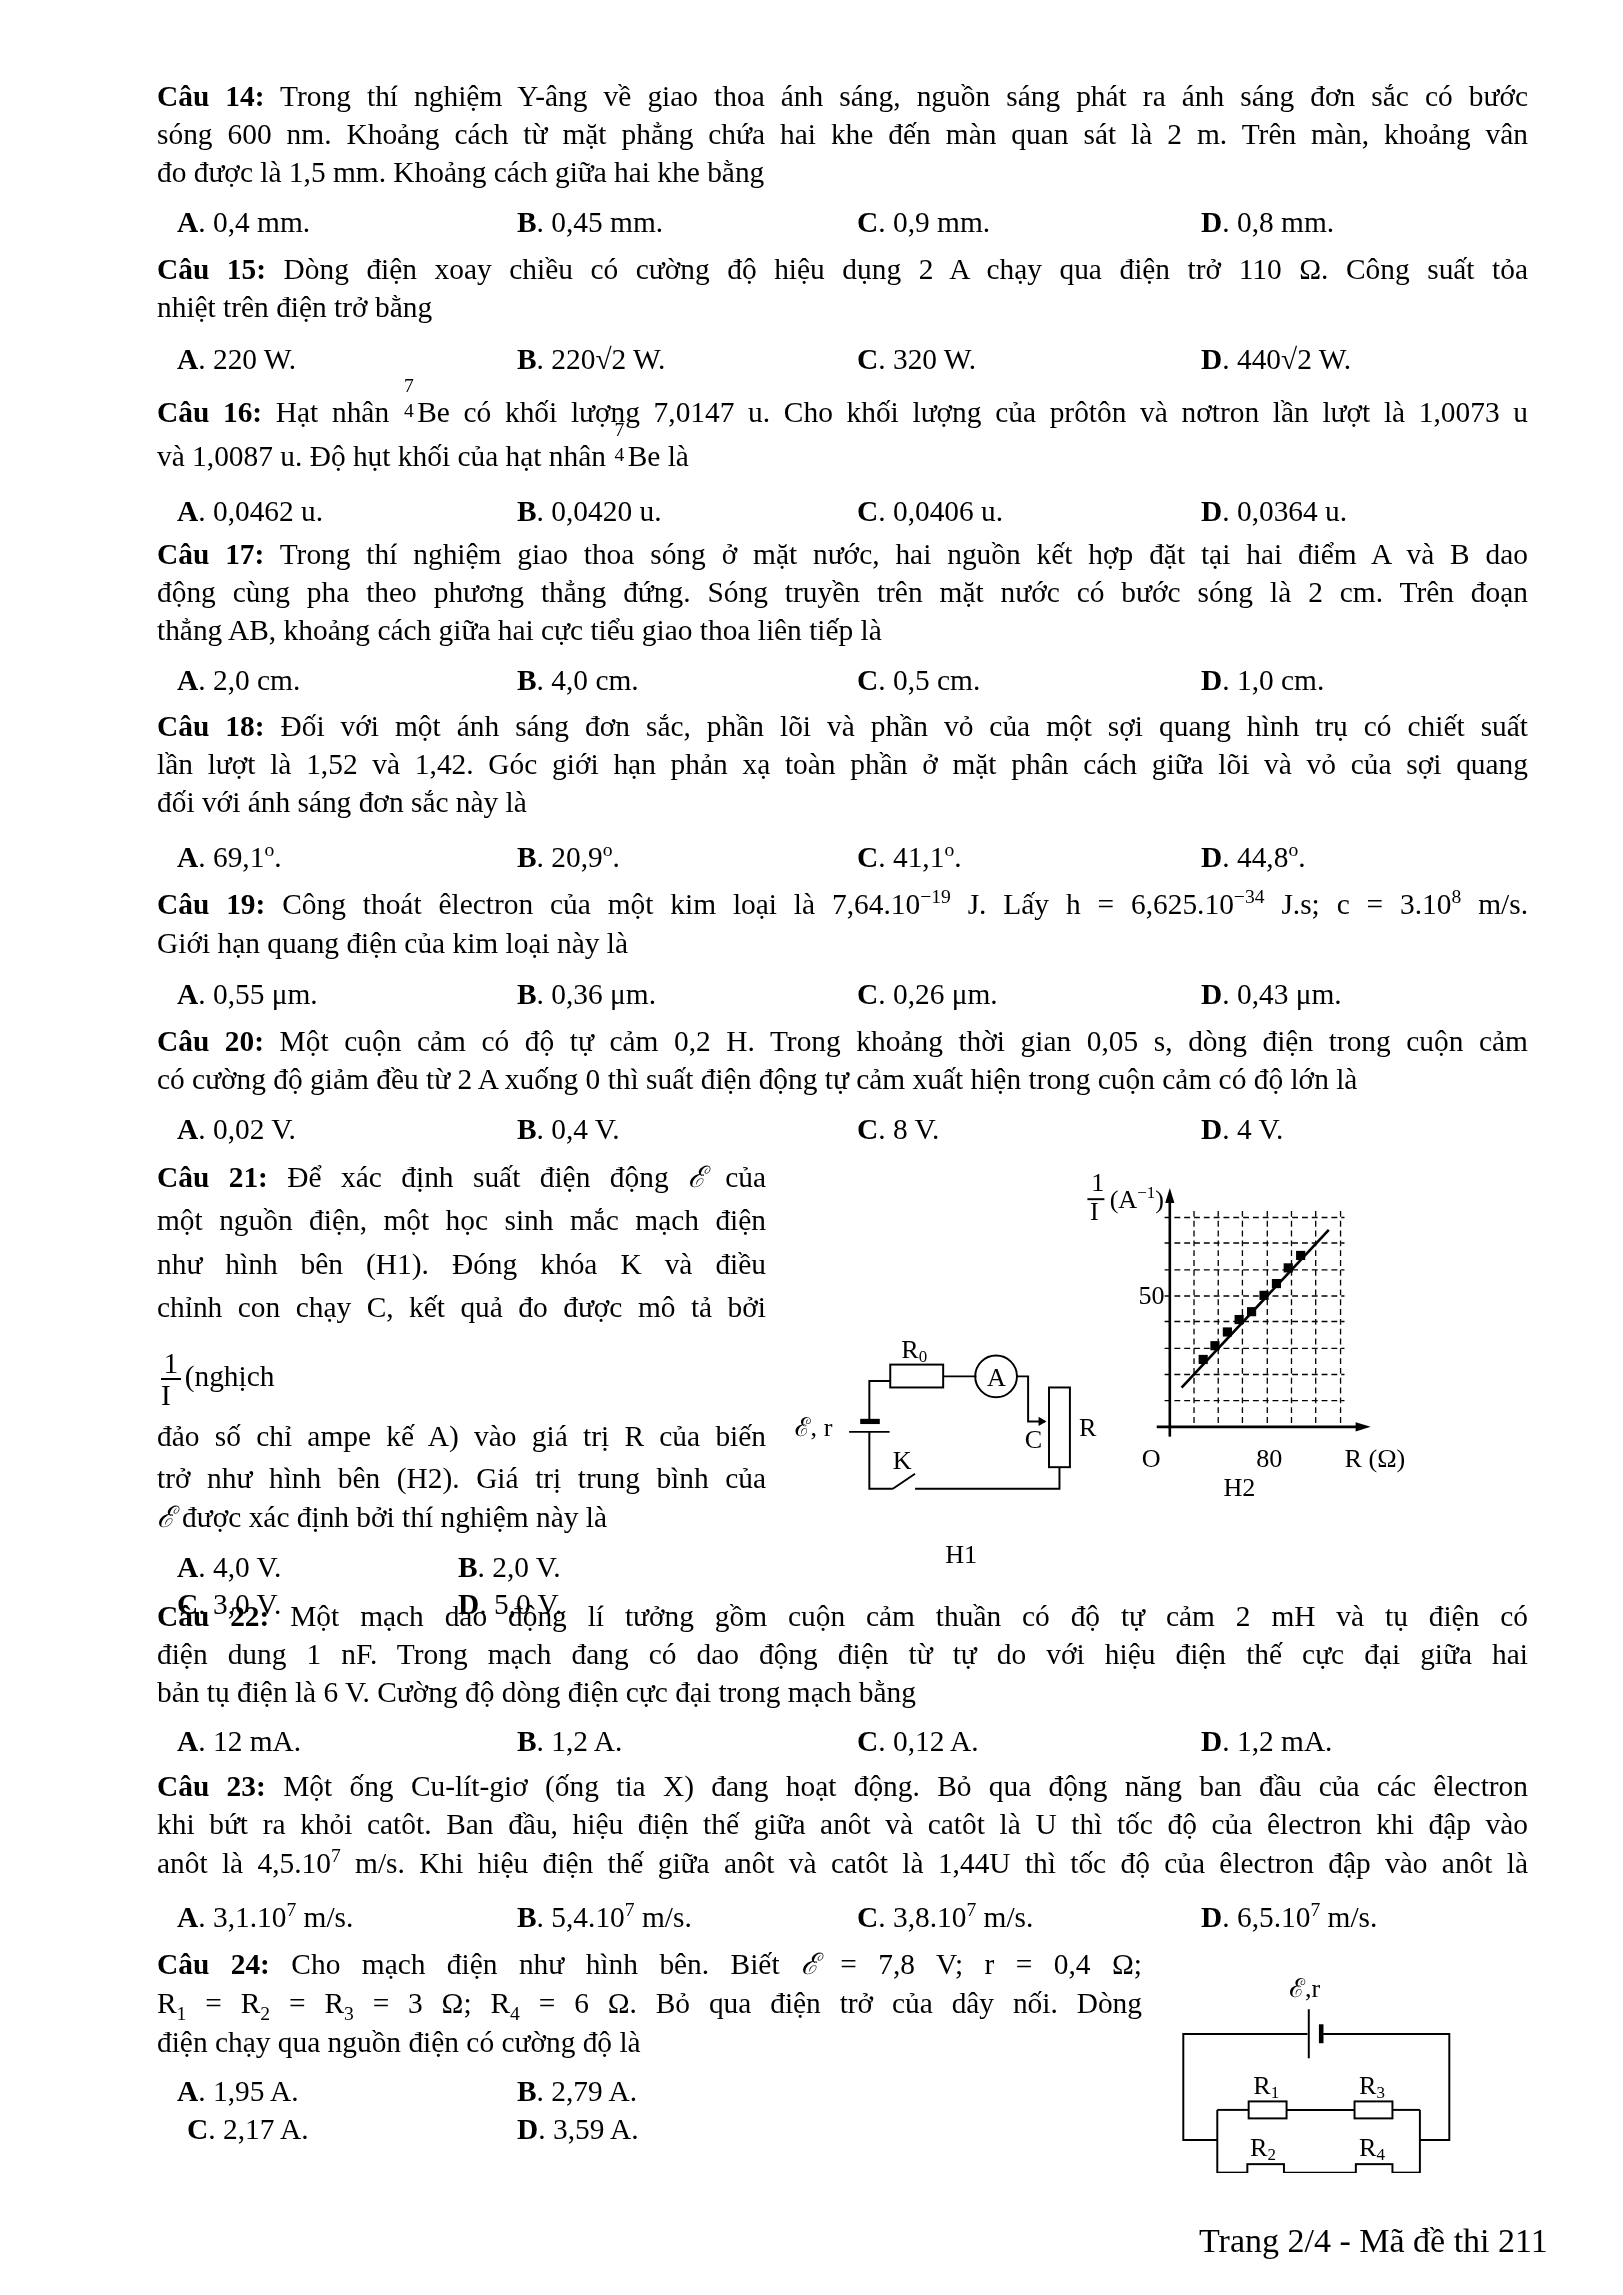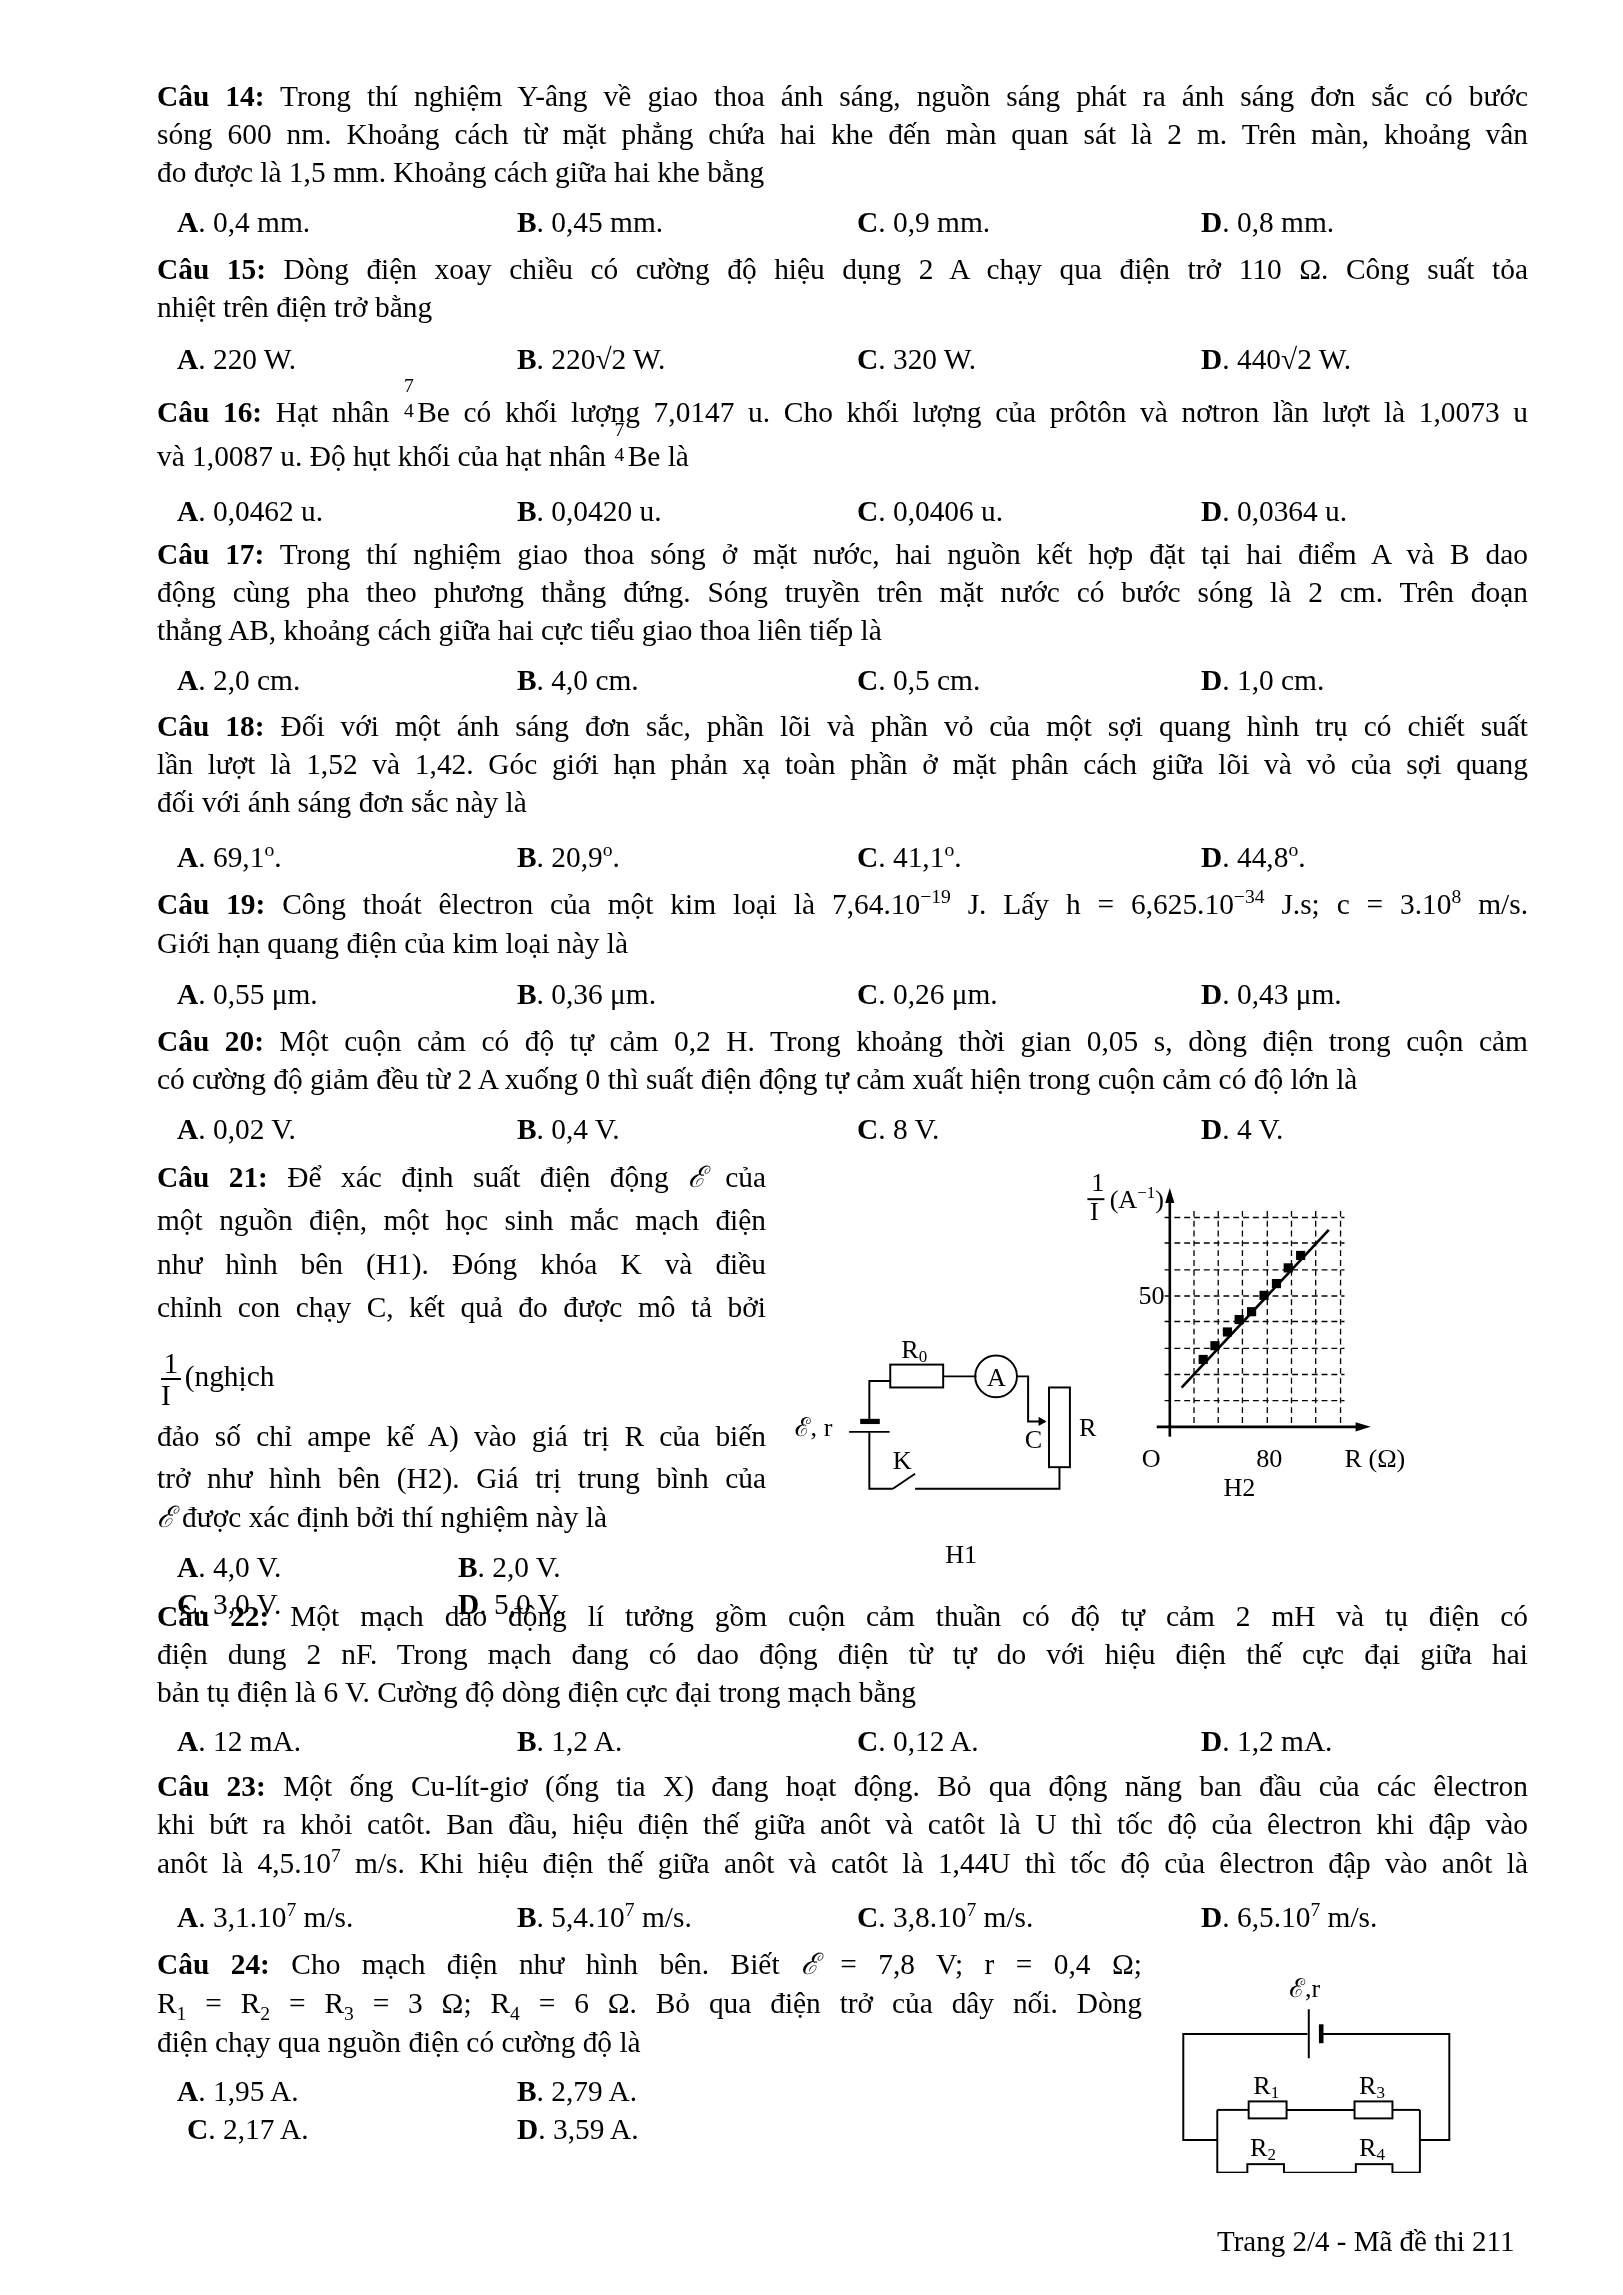--- a/index.html
+++ b/index.html
@@ -14,21 +14,21 @@
   .narrow { width:609px; }
   sup, sub { font-size:19.6px; line-height:0; }
   .nuc { display:inline-block; position:relative; width:14.4px; height:26px; vertical-align:baseline; }
   .nuc .a { position:absolute; top:-19.6px; left:1.3px; font-size:19.6px; line-height:19.6px; }
   .nuc .z { position:absolute; top:5.2px; left:1.3px; font-size:19.6px; line-height:19.6px; }
   .frac { display:inline-block; text-align:center; vertical-align:middle; font-size:29.4px; line-height:30px; margin:0 3.9px; }
   .frac span { display:block; }
   .frac .num { border-bottom:2px solid #000; padding:0 2.6px; }
   .script { font-family:"DejaVu Serif", serif; font-style:italic; }
   .fig { position:absolute; }
-  .footer { position:absolute; left:1199px; top:2222px; font-size:29px; line-height:38px; white-space:nowrap;margin-left:18px; }
+  .footer { position:absolute; left:1199px; top:2222px; font-size:34px; line-height:38px; white-space:nowrap; }
 </style>
 </head>
 <body>
 
 <div>
   <div class="line" style="top:77px"><span class="q-label">Câu 14:</span><span> Trong thí nghiệm Y-âng về giao thoa ánh sáng, nguồn sáng phát ra ánh sáng đơn sắc có bước</span></div>
   <div class="line" style="top:115px">sóng 600 nm. Khoảng cách từ mặt phẳng chứa hai khe đến màn quan sát là 2 m. Trên màn, khoảng vân</div>
   <div class="line last" style="top:153px">đo được là 1,5 mm. Khoảng cách giữa hai khe bằng</div>
   <div class="opt" style="left:177px;top:191px"><b>A</b><span>. 0,4 mm.</span></div>
   <div class="opt" style="left:517px;top:191px"><b>B</b><span>. 0,45 mm.</span></div>
@@ -195,21 +195,21 @@
       <text x="105" y="462">O</text>
       <text x="280" y="462">80</text>
       <text x="415" y="462">R (Ω)</text>
       <text x="230" y="505">H2</text>
     </g>
   </svg>
 </div>
 
 <div>
   <div class="line" style="top:1597px"><span class="q-label">Câu 22:</span><span> Một mạch dao động lí tưởng gồm cuộn cảm thuần có độ tự cảm 2 mH và tụ điện có</span></div>
-  <div class="line" style="top:1635px">điện dung 2 nF. Trong mạch đang có dao động điện từ tự do với hiệu điện thế cực đại giữa hai</div>
+  <div class="line" style="top:1635px">điện dung 1 nF. Trong mạch đang có dao động điện từ tự do với hiệu điện thế cực đại giữa hai</div>
   <div class="line last" style="top:1673px">bản tụ điện là 6 V. Cường độ dòng điện cực đại trong mạch bằng</div>
   <div class="opt" style="left:177px;top:1710px"><b>A</b><span>. 12 mA.</span></div>
   <div class="opt" style="left:517px;top:1710px"><b>B</b><span>. 1,2 A.</span></div>
   <div class="opt" style="left:857px;top:1710px"><b>C</b><span>. 0,12 A.</span></div>
   <div class="opt" style="left:1201px;top:1710px"><b>D</b><span>. 1,2 mA.</span></div>
 </div>
 
 <div>
   <div class="line" style="top:1767px"><span class="q-label">Câu 23:</span><span> Một ống Cu-lít-giơ (ống tia X) đang hoạt động. Bỏ qua động năng ban đầu của các êlectron</span></div>
   <div class="line" style="top:1805px">khi bứt ra khỏi catôt. Ban đầu, hiệu điện thế giữa anôt và catôt là U thì tốc độ của êlectron khi đập vào</div>

